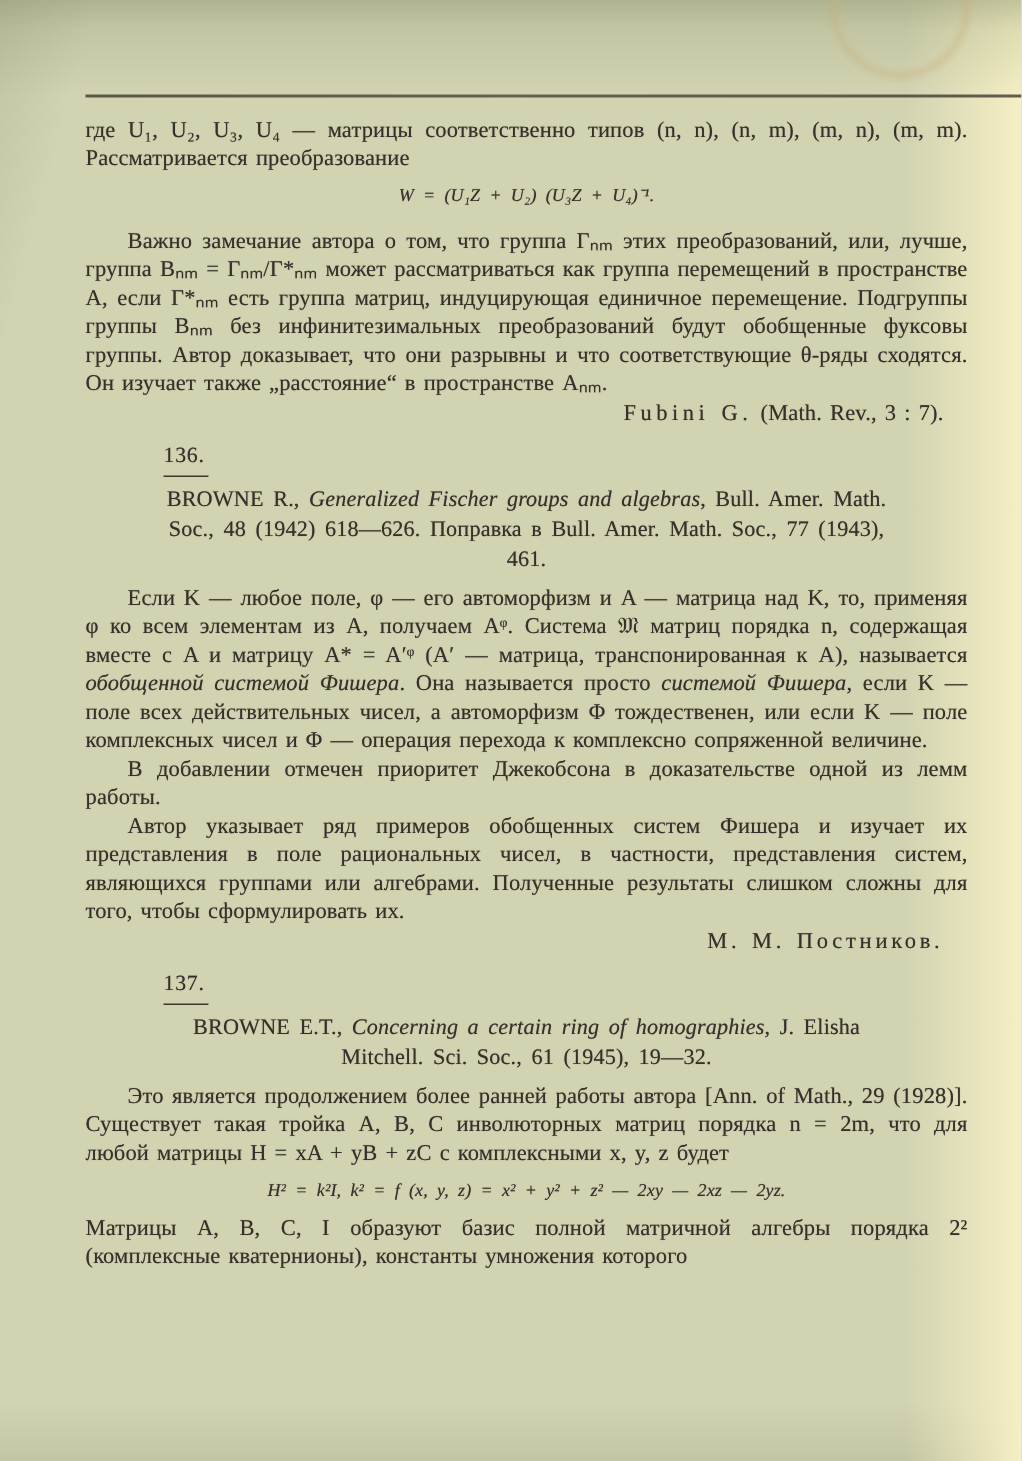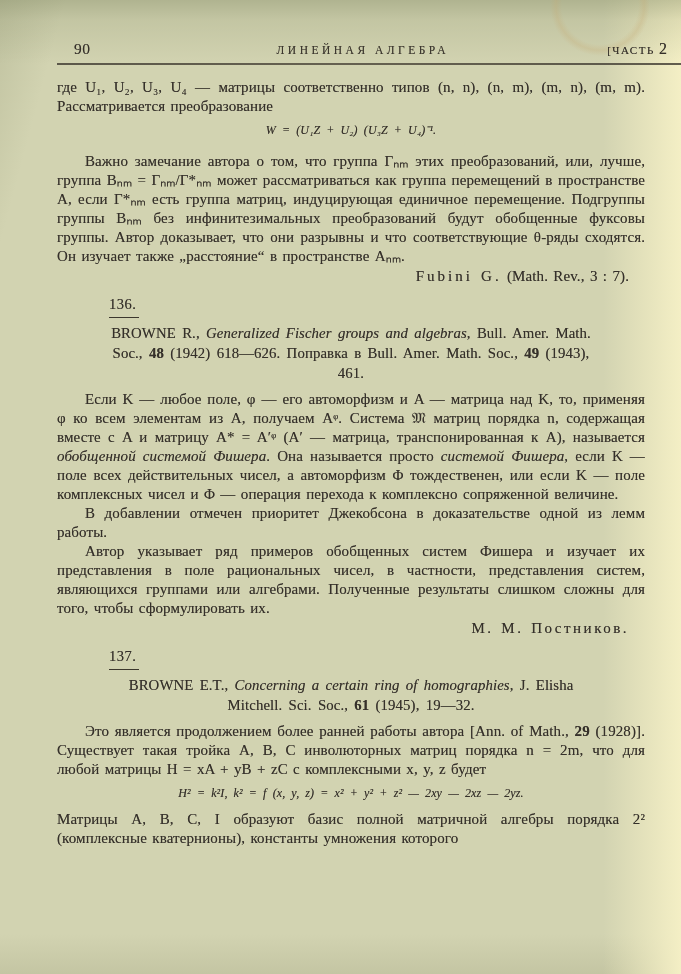--- a/index.html
+++ b/index.html
@@ -35,21 +35,21 @@
   }
 
   .content {
     position:absolute; top:78px; left:57px; width:588px;
     font-size:15px; line-height:19px; text-align:justify;
     word-spacing:1.5px; letter-spacing:0.1px;
   }
   p { margin:0; }
   .indent { text-indent:28px; }
   .it { font-style:italic; }
-  .b  { font-weight:bold; }
+  .b  { font-weight:normal; }
 
   .formula {
     text-align:center; font-style:italic; font-size:12px;
     margin:5px 0 7px; text-indent:0; word-spacing:3px;
   }
   .signature { text-align:right; padding-right:16px; margin:1px 0 0; text-indent:0; }
   .sig-name { letter-spacing:3px; }
   .sig-spaced { letter-spacing:2.5px; }
 
   .section-num { margin:9px 0 5px 52px; text-indent:0; text-align:left; }
@@ -62,36 +62,31 @@
     line-height:20px; font-size:14.8px; text-indent:0; word-spacing:2.5px;
   }
   .mt12 { margin-top:12px; }
   .mt2  { margin-top:2px; }
 </style>
 </head>
 <body>
 
 <div class="page">
 
-  <div class="header txt">
-    <span class="page-num">90</span>
-    <span class="running-title">ЛИНЕЙНАЯ АЛГЕБРА</span>
-    <span class="part-label"><span>[ЧАСТЬ</span> <span class="part-num">2</span></span>
-  </div>
   <div class="header-rule"></div>
 
   <div class="content txt">
 
     <p>где U₁, U₂, U₃, U₄ — матрицы соответственно типов (n, n), (n, m), (m, n), (m, m). Рассматривается преобразование</p>
     <p class="formula">W = (U₁Z + U₂) (U₃Z + U₄)⁻¹.</p>
     <p class="indent mt12">Важно замечание автора о том, что группа Γₙₘ этих преобразований, или, лучше, группа Bₙₘ = Γₙₘ/Γ*ₙₘ может рассматриваться как группа перемещений в пространстве A, если Γ*ₙₘ есть группа матриц, индуцирующая единичное перемещение. Подгруппы группы Bₙₘ без инфинитезимальных преобразований будут обобщенные фуксовы группы. Автор доказывает, что они разрывны и что соответствующие θ-ряды сходятся. Он изучает также „расстояние“ в пространстве Aₙₘ.</p>
     <p class="signature"><span class="sig-name">Fubini G.</span><span> (Math. Rev., 3 : 7).</span></p>
 
     <p class="section-num"><span>136.</span></p>
-    <p class="ref"><span>BROWNE R., </span><span class="it">Generalized Fischer groups and algebras</span><span>, Bull. Amer. Math. Soc., </span><span class="b">48</span><span> (1942) 618—626. Поправка в Bull. Amer. Math. Soc., </span><span class="b">49</span><span> (1943), 461.</span></p>
+    <p class="ref"><span>BROWNE R., </span><span class="it">Generalized Fischer groups and algebras</span><span>, Bull. Amer. Math. Soc., </span><span class="b">48</span><span> (1942) 618—626. Поправка в Bull. Amer. Math. Soc., </span><span class="b">77</span><span> (1943), 461.</span></p>
     <p class="indent"><span>Если K — любое поле, φ — его автоморфизм и A — матрица над K, то, применяя φ ко всем элементам из A, получаем Aᵠ. Система 𝔐 матриц порядка n, содержащая вместе с A и матрицу A* = A′ᵠ (A′ — матрица, транспонированная к A), называется </span><span class="it">обобщенной системой Фишера</span><span>. Она называется просто </span><span class="it">системой Фишера</span><span>, если K — поле всех действительных чисел, а автоморфизм Φ тождественен, или если K — поле комплексных чисел и Φ — операция перехода к комплексно сопряженной величине.</span></p>
     <p class="indent">В добавлении отмечен приоритет Джекобсона в доказательстве одной из лемм работы.</p>
     <p class="indent">Автор указывает ряд примеров обобщенных систем Фишера и изучает их представления в поле рациональных чисел, в частности, представления систем, являющихся группами или алгебрами. Полученные результаты слишком сложны для того, чтобы сформулировать их.</p>
     <p class="signature"><span class="sig-spaced">М. М. Постников.</span></p>
 
     <p class="section-num"><span>137.</span></p>
     <p class="ref"><span>BROWNE E.T., </span><span class="it">Concerning a certain ring of homographies</span><span>, J. Elisha Mitchell. Sci. Soc., </span><span class="b">61</span><span> (1945), 19—32.</span></p>
     <p class="indent mt2"><span>Это является продолжением более ранней работы автора [Ann. of Math., </span><span class="b">29</span><span> (1928)]. Существует такая тройка A, B, C инволюторных матриц порядка n = 2m, что для любой матрицы H = xA + yB + zC с комплексными x, y, z будет</span></p>
     <p class="formula">H² = k²I,  k² = f (x, y, z) = x² + y² + z² — 2xy — 2xz — 2yz.</p>
     <p>Матрицы A, B, C, I образуют базис полной матричной алгебры порядка 2² (комплексные кватернионы), константы умножения которого</p>

